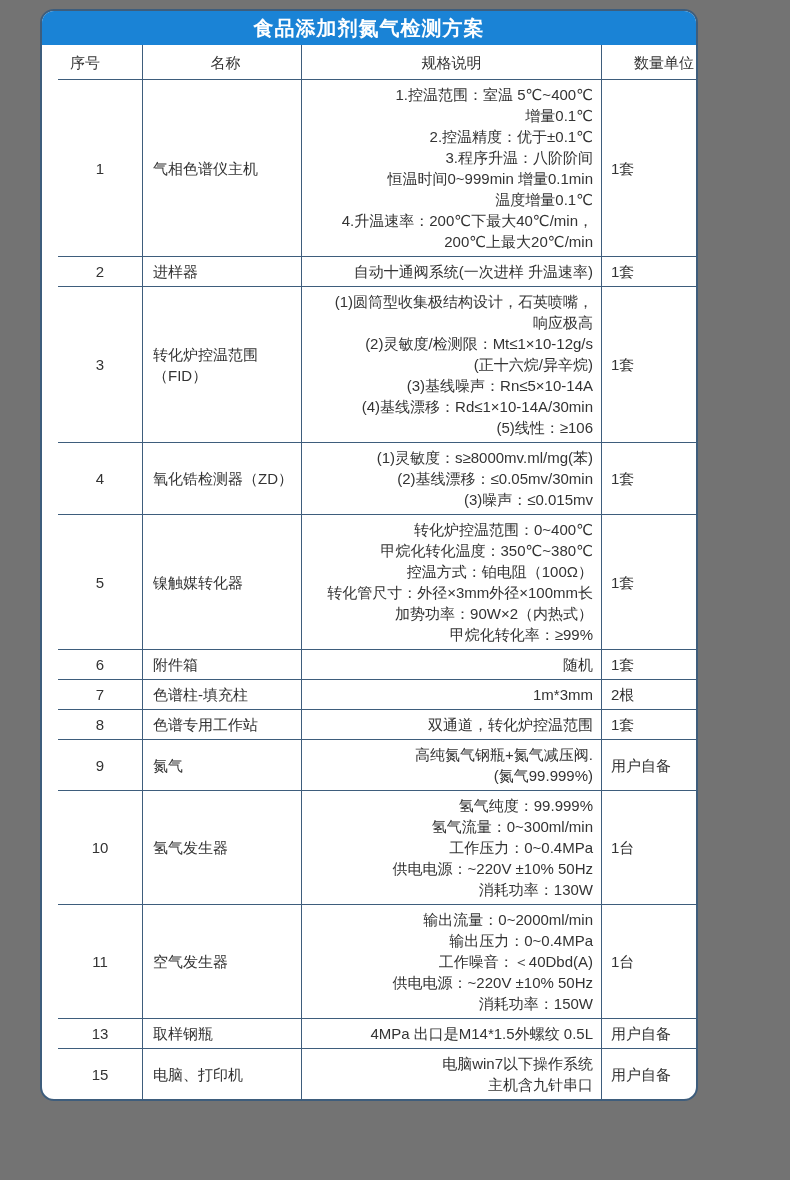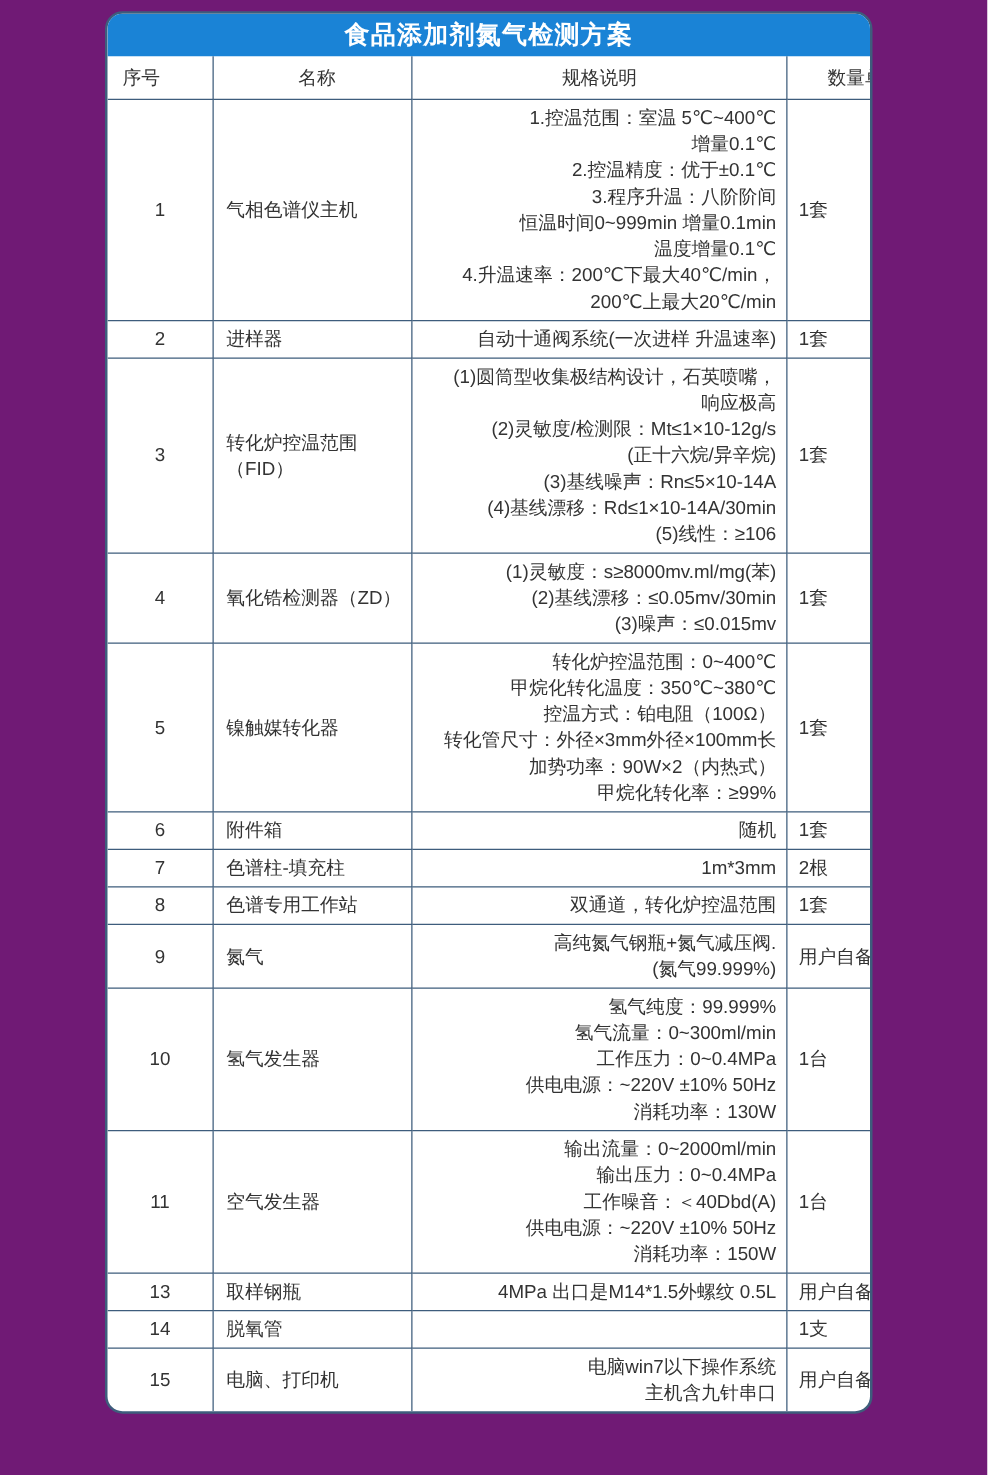--- a/index.html
+++ b/index.html
@@ -4,22 +4,22 @@
 <style>
   html, body { margin: 0; padding: 0; background: #ffffff; }
   body {
     font-family: "Liberation Sans", "DejaVu Sans", sans-serif;
     color: #333333;
   }
   .page {
     width: 790px;
     height: 1180px;
     box-sizing: border-box;
-    padding: 9px 92px 0 84px;
-    background: #701a75;
+    padding: 9px 92px 0 40px;
+    background: #737373;
   }
   .panel {
     border: 2px solid #3e5d7c;
     border-radius: 14px;
     overflow: hidden;
     background: #ffffff;
   }
   .title-bar {
     background: #1a83d6;
     color: #ffffff;
@@ -30,20 +30,21 @@
     height: 34px;
     letter-spacing: 1px;
   }
   table.spec-table {
     width: 100%;
     border-collapse: collapse;
     border-style: hidden; 
     table-layout: fixed;
     font-size: 15px;
     color: #333333;
+    margin-left: 16px;
   }
   .spec-table th, .spec-table td {
     border: 1px solid #3e5d7c;
     vertical-align: middle;
     padding: 4px 8px;
     line-height: 21px;
     word-break: break-word;
   }
   .spec-table th {
     font-weight: normal;
@@ -167,26 +168,20 @@
 消耗功率：150W</td>
           <td class="c-qty">1台</td>
         </tr>
         <tr>
           <td class="c-no">13</td>
           <td class="c-name">取样钢瓶</td>
           <td class="c-spec">4MPa 出口是M14*1.5外螺纹 0.5L</td>
           <td class="c-qty">用户自备</td>
         </tr>
         <tr>
-          <td class="c-no">14</td>
-          <td class="c-name">脱氧管</td>
-          <td class="c-spec"></td>
-          <td class="c-qty">1支</td>
-        </tr>
-        <tr>
           <td class="c-no">15</td>
           <td class="c-name">电脑、打印机</td>
           <td class="c-spec">电脑win7以下操作系统
 主机含九针串口</td>
           <td class="c-qty">用户自备</td>
         </tr>
       </tbody>
     </table>
   </div>
 </div>

